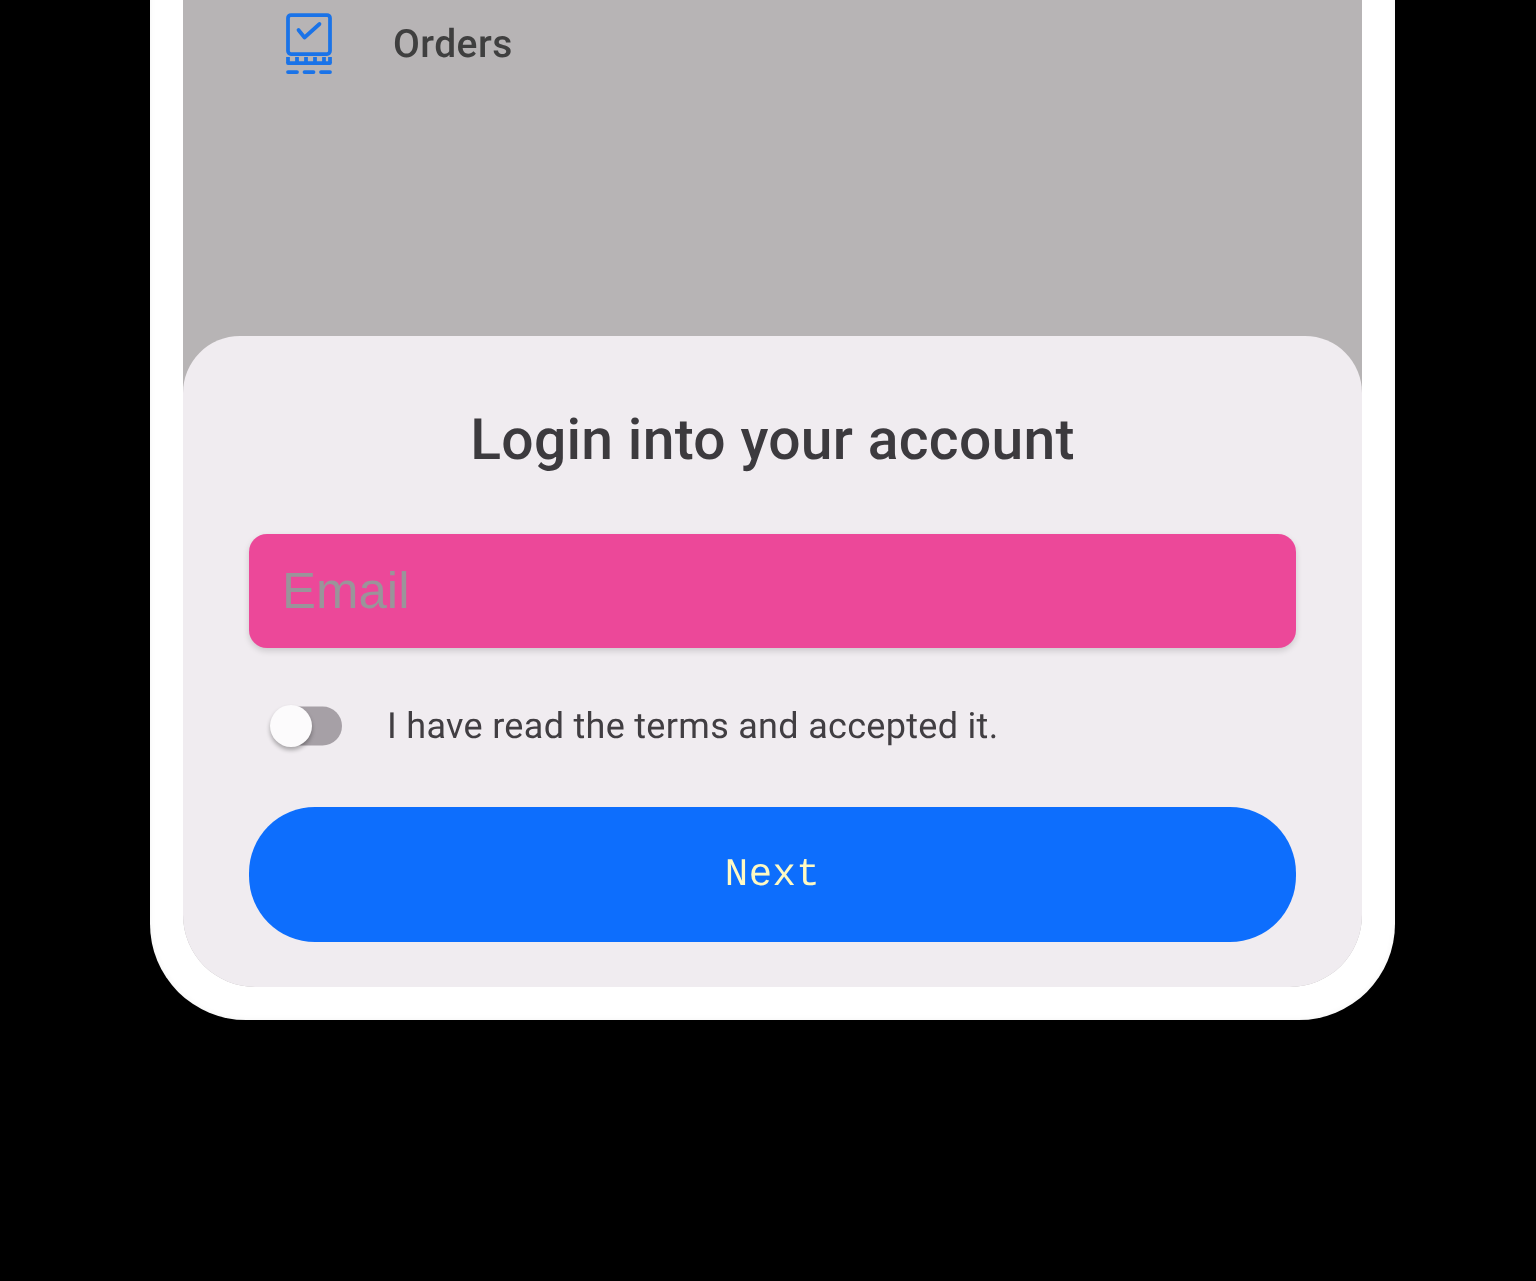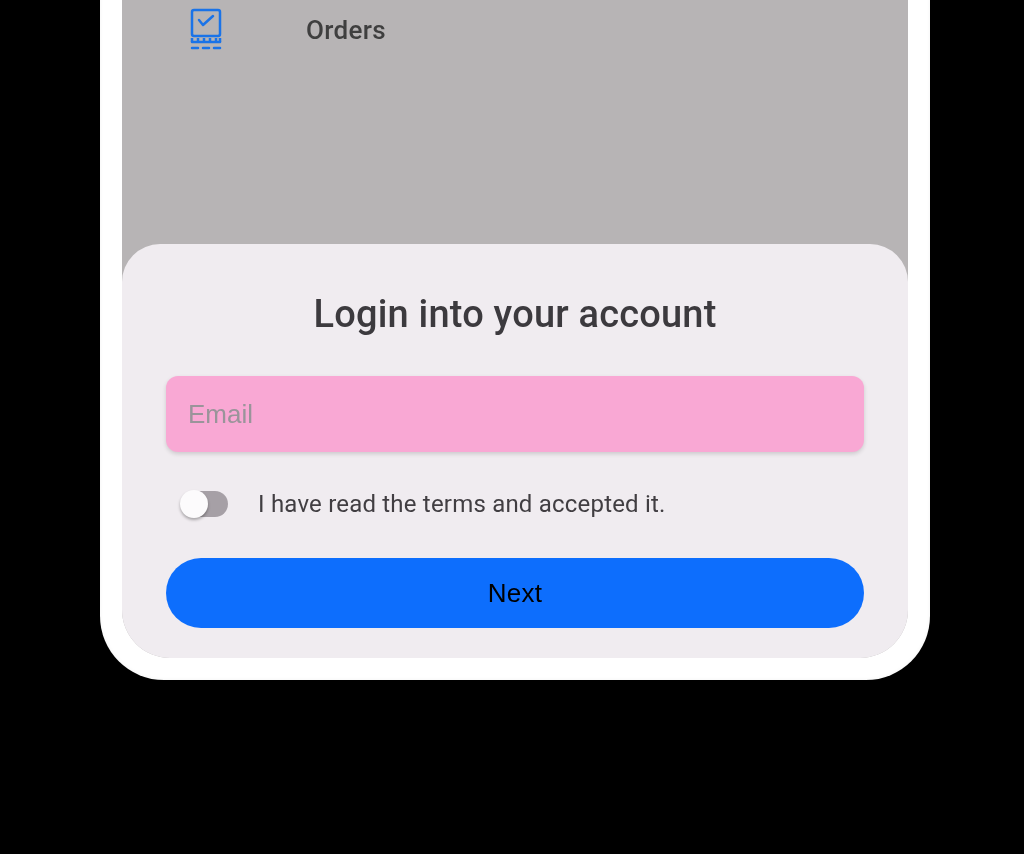--- a/index.html
+++ b/index.html
@@ -37,21 +37,20 @@
     }
     .orders-icon {
       color: #1a73e8;
       display: flex;
     }
     .orders-label {
       font-size: 26px;
       color: #3f3f3f;
       font-weight: 500;
       letter-spacing: 0.3px;
-      margin-left: 44px;
     }
     .sheet {
       position: absolute;
       left: 0; right: 0; bottom: -30px;
       background: #f0ecf0;
       border-radius: 38px 38px 0 0;
       padding: 48px 44px 60px 44px;
     }
     .sheet-title {
       text-align: center;
@@ -59,22 +58,22 @@
       color: #3c3a3e;
       font-weight: 500;
       margin-bottom: 40px;
       letter-spacing: 0.2px;
     }
     .email-input {
       width: 100%;
       height: 76px;
       border: none;
       border-radius: 12px;
-      background: #f9a8d4;
-      font-size: 26px;
+      background: #ec4899;
+      font-size: 34px;
       color: #3c3a3e;
       padding: 16px 22px;
       box-shadow: 0 2px 4px rgba(0,0,0,0.15);
       outline: none;
     }
     .email-input::placeholder {
       color: #9a949a;
     }
     .terms-row {
       display: flex;
@@ -102,30 +101,31 @@
       top: -1px;
       left: -2px;
     }
     .terms-label {
       font-size: 24px;
       color: #413e42;
       letter-spacing: 0.2px;
     }
     .next-button {
       width: 100%;
-      height: 70px;
+      height: 90px;
       border: none;
       border-radius: 44px;
       background: #0d6efd;
-      color: #000000;
+      color: #fef9c3;
       font-size: 26px;
       font-weight: 400;
       margin-top: 40px;
       cursor: pointer;
       letter-spacing: 0.3px;
+      font-family: Liberation Mono, monospace;
     }
   </style>
 </head>
 <body>
 
 <div class="phone-frame">
   <div class="screen">
 
     <div class="orders-row">
       <span class="orders-icon">

